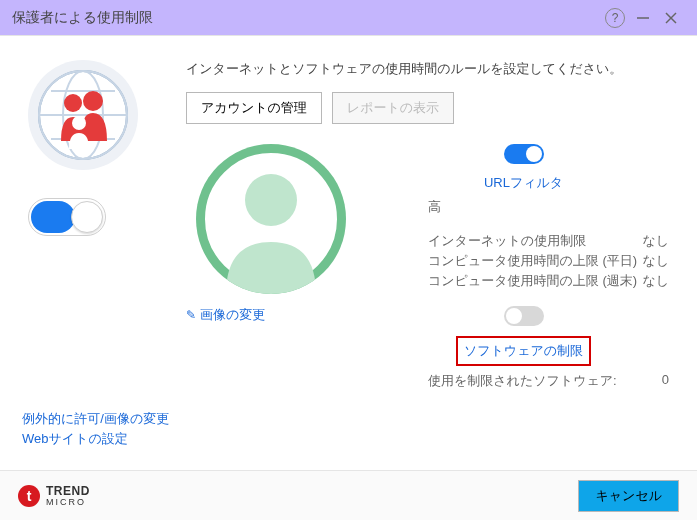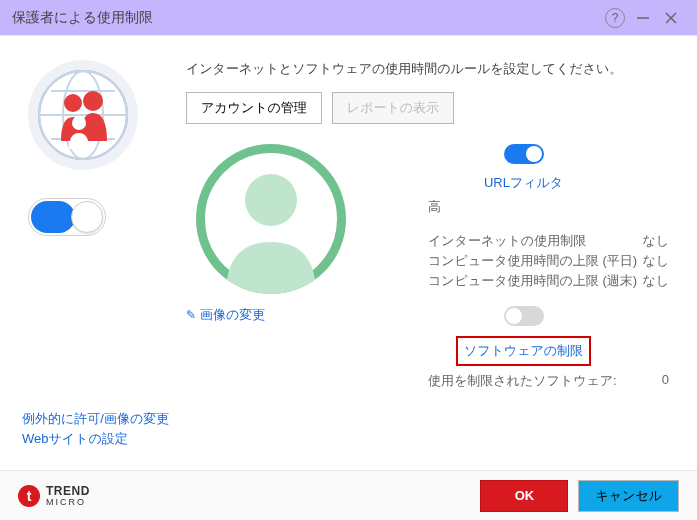--- a/index.html
+++ b/index.html
@@ -294,16 +294,15 @@
 
 <div class="footer">
   <div class="brand">
     <div class="brand-logo">t</div>
     <div class="brand-text">
       <span>TREND</span>
       <span class="sub">MICRO</span>
     </div>
   </div>
   <div class="footer-btns">
-    <button class="fbtn primary">OK</button>
     <button class="fbtn">キャンセル</button>
   </div>
 </div>
 
 </body></html>

